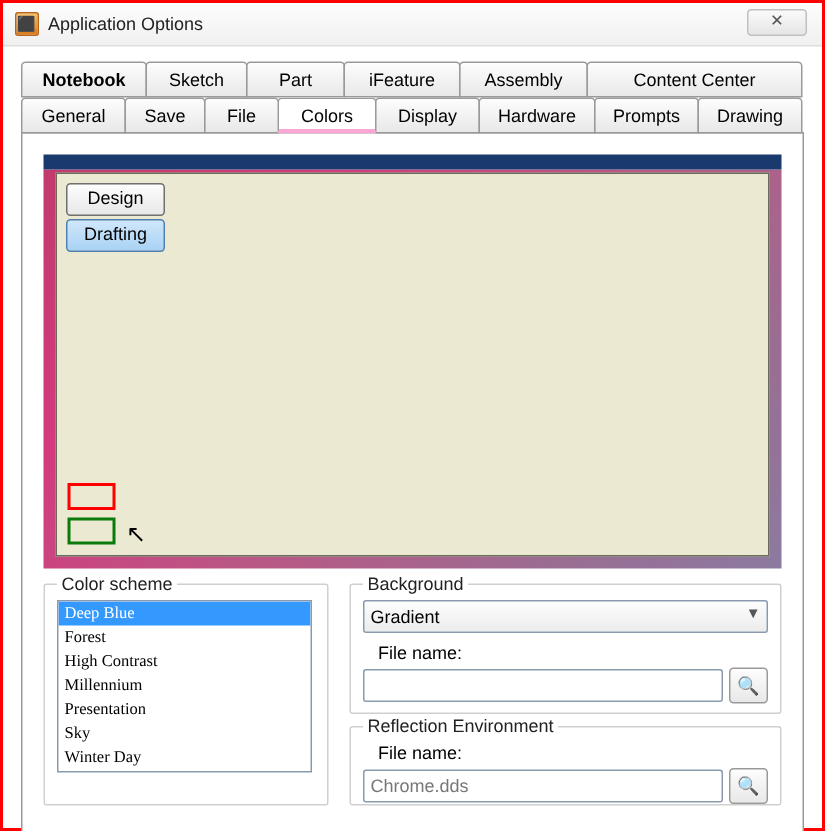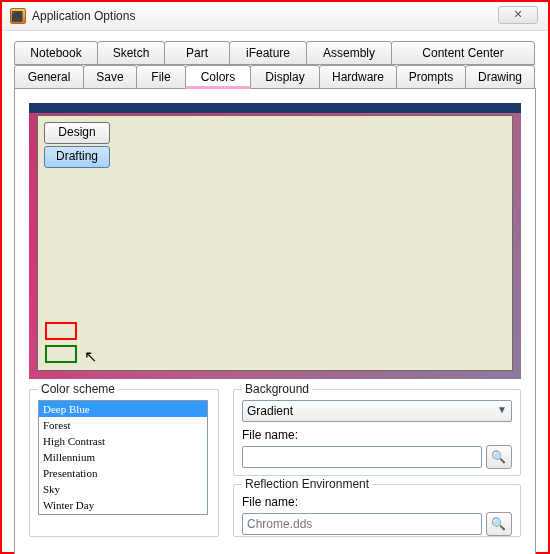--- a/index.html
+++ b/index.html
@@ -25,42 +25,42 @@
 .swatch.green { bottom:7px; border:2px solid #0a7a0a;}
 .cursor { position:absolute; left:46px; bottom:5px; font-size:16px; line-height:1; pointer-events:none;}
 .lower { display:flex; gap:14px; margin-top:10px; }
 .groupbox { border:1px solid #d0d0d0; border-radius:2px; padding:10px 8px 6px 8px; position:relative; }
 .group-label { position:absolute; top:-8px; left:8px; background:#fff; padding:0 3px; font-size:12px; color:#222; }
 .listbox { width:170px; height:115px; border:1px solid #8a9aae; background:#fff; overflow-y:scroll; font-size:12px; }
 .listbox .item { padding:0 4px; height:16px; line-height:16px; font-family:"Times New Roman",serif; font-size:11px;}
 .listbox .item.selected { background:#3399ff; color:#fff; }
 .combo { width:100%; height:22px; border:1px solid #8a9aae; background:linear-gradient(#fdfdfd,#ececec); border-radius:2px; display:flex; align-items:center; padding:0 4px; position:relative;}
 .combo .arrow { position:absolute; right:4px; top:3px; font-size:10px; color:#555;}
-.field-label { font-size:12px; margin:6px 0 3px 0; }
+.field-label { font-size:12px; margin:6px 0 3px 10px; }
 .textfield-row { display:flex; gap:4px; align-items:center;}
 .textfield { flex:1; height:22px; border:1px solid #8a9aae; background:#fff; border-radius:2px;}
 .browse-btn { width:26px; height:24px; border:1px solid #999; border-radius:3px; background:linear-gradient(#fdfdfd,#e8e8e8); display:flex; align-items:center; justify-content:center; font-size:12px;}
 .right-col { flex:1; display:flex; flex-direction:column; gap:8px; }
 .cs-group { width:190px; }
 .bg-group { flex:1; }
 </style>
 </head>
 <body>
 
 <div class="outer-red">
   <div class="titlebar">
     <div class="app-icon">⬛</div>
     <div class="titlebar-title">Application Options</div>
     <div class="close-glyph">✕</div>
   </div>
 
   <div class="dialog-body">
     <div class="tabstrip">
       <div class="tabrow" id="tabrow1">
-          <div class="tab" style="width: 84px;">Notebook</div>
+          <div class="tab" style="width: 84px; font-weight: bold;">Notebook</div>
           <div class="tab" style="width: 68px;">Sketch</div>
           <div class="tab" style="width: 66px;">Part</div>
           <div class="tab" style="width: 78px;">iFeature</div>
           <div class="tab" style="width: 86px;">Assembly</div>
           <div class="tab" style="width: 144px;">Content Center</div>
         </div>
       <div class="tabrow" id="tabrow2">
           <div class="tab" style="width: 70px;">General</div>
           <div class="tab" style="width: 54px;">Save</div>
           <div class="tab" style="width: 50px;">File</div>

